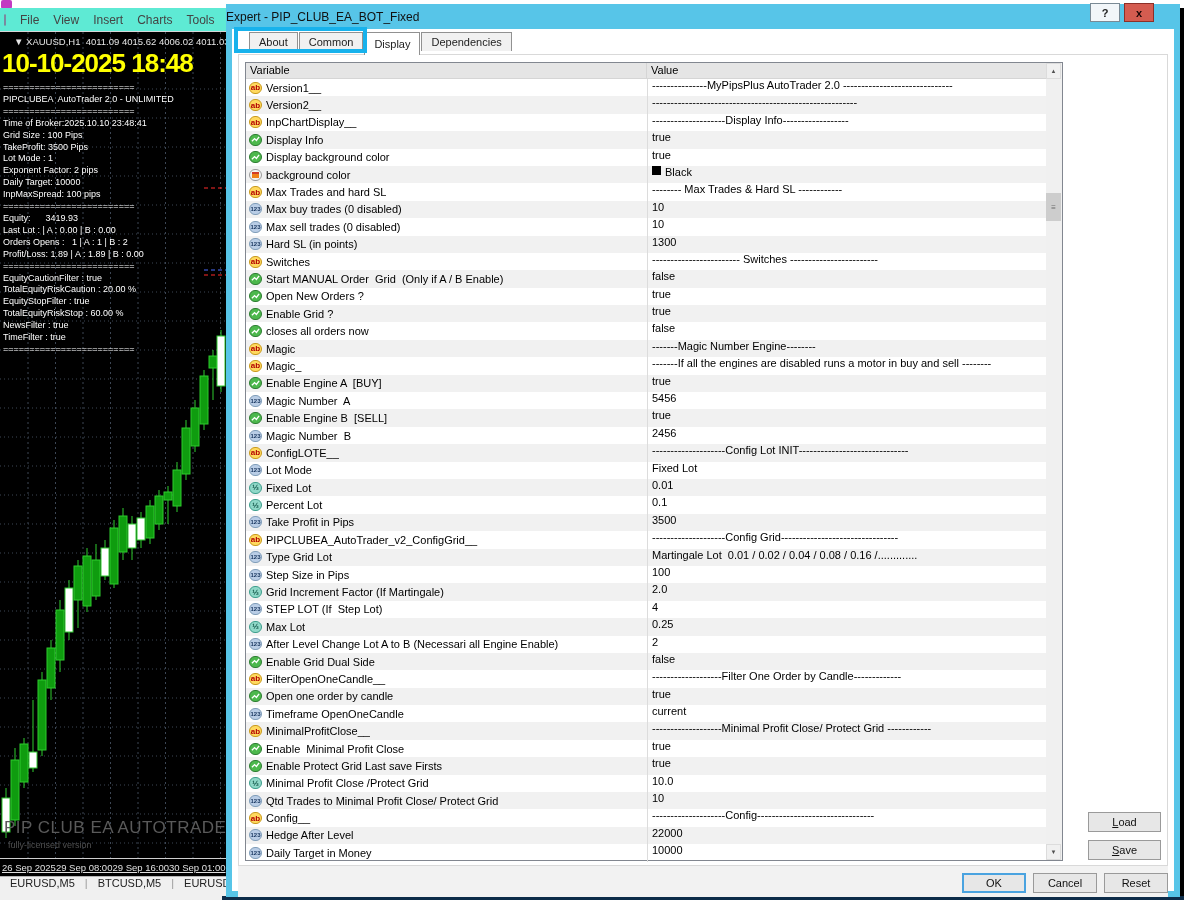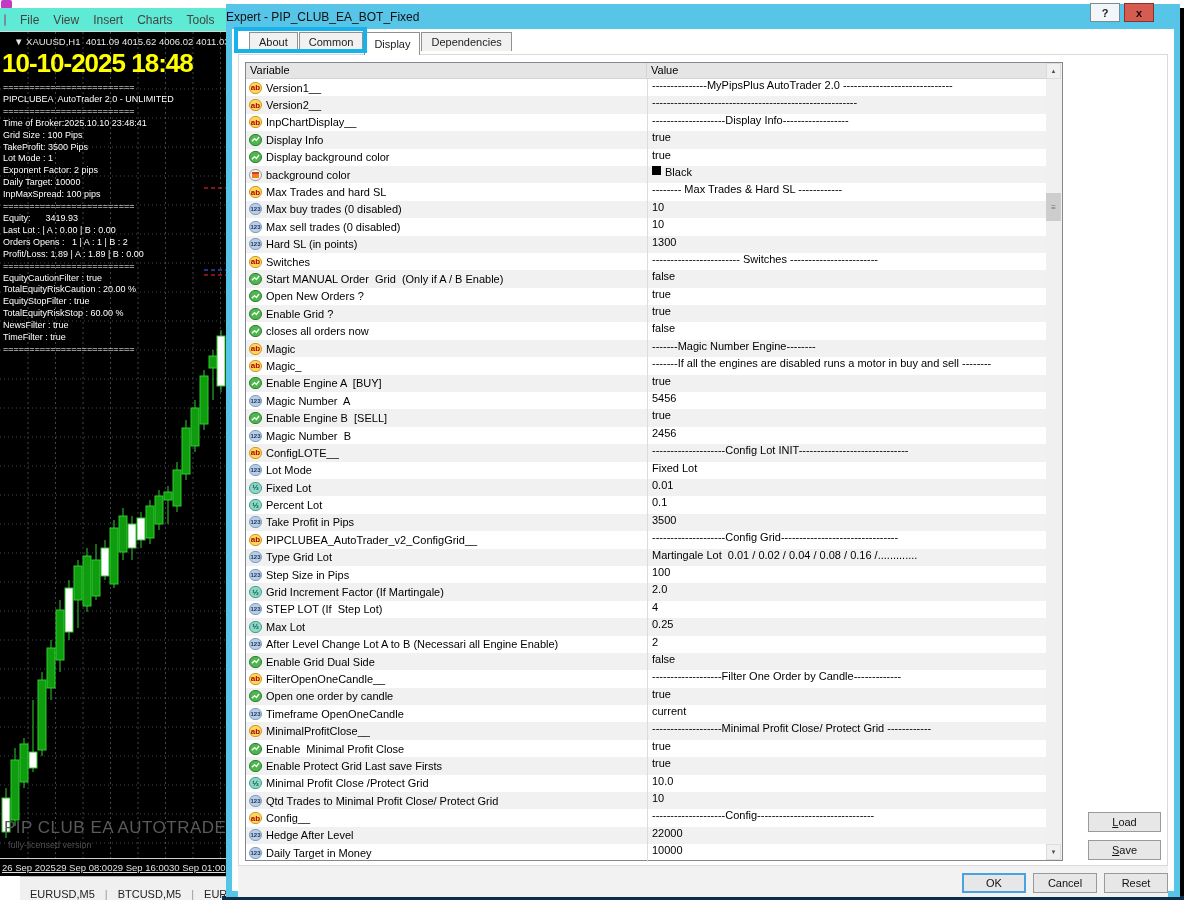--- a/index.html
+++ b/index.html
@@ -24,21 +24,21 @@
   #chart-clock { left:2px; top:16px; width:224px; font-size:26px; font-weight:bold; color:#ffff00;
     letter-spacing:-1px; white-space:nowrap; }
   #overlay { left:3px; top:50px; width:222px; font-size:9px; line-height:11.9px;
     color:#ffffff; white-space:pre; }
   #watermark-title { left:4px; top:786px; font-size:17px; color:#5a5a5a; letter-spacing:0.5px; white-space:nowrap; }
   #watermark-sub { left:8px; top:808px; font-size:9px; color:#4f4f4f; }
   #axis-row { left:0; top:826px; width:226px; height:18px; border-top:1px solid #cfcfcf;
     display:flex; justify-content:space-between; padding:3px 2px 0 2px;
     font-size:9.5px; color:#e0e0e0; white-space:nowrap;text-decoration:underline; }
   #statusbar { left:0; top:876px; width:226px; height:24px; background:#f0f0f0;
-    border-top:1px solid #b5b5b5; display:flex; align-items:flex-end; font-size:11px; color:#222;margin-left:20px; }
+    border-top:1px solid #b5b5b5; display:flex; align-items:flex-start; font-size:11px; color:#222; }
   #statusbar .chart-tab { padding:0 10px; }
   #statusbar .tab-sep { color:#9a9a9a; }
   #right-sliver { left:1180px; top:8px; width:4px; height:888px; background:#000; }
   #bottom-strip { left:222px; top:896px; width:962px; height:4px; background:#0d2c49; }
 
   
   #dialog { left:226px; top:4px; width:954px; height:893px; background:#fff;
     border:6px solid #57c5e8; border-top:none; }
   #dialog-titlebar { left:226px; top:4px; width:954px; height:25px; background:#57c5e8;
     display:flex; align-items:center; justify-content:flex-start;

